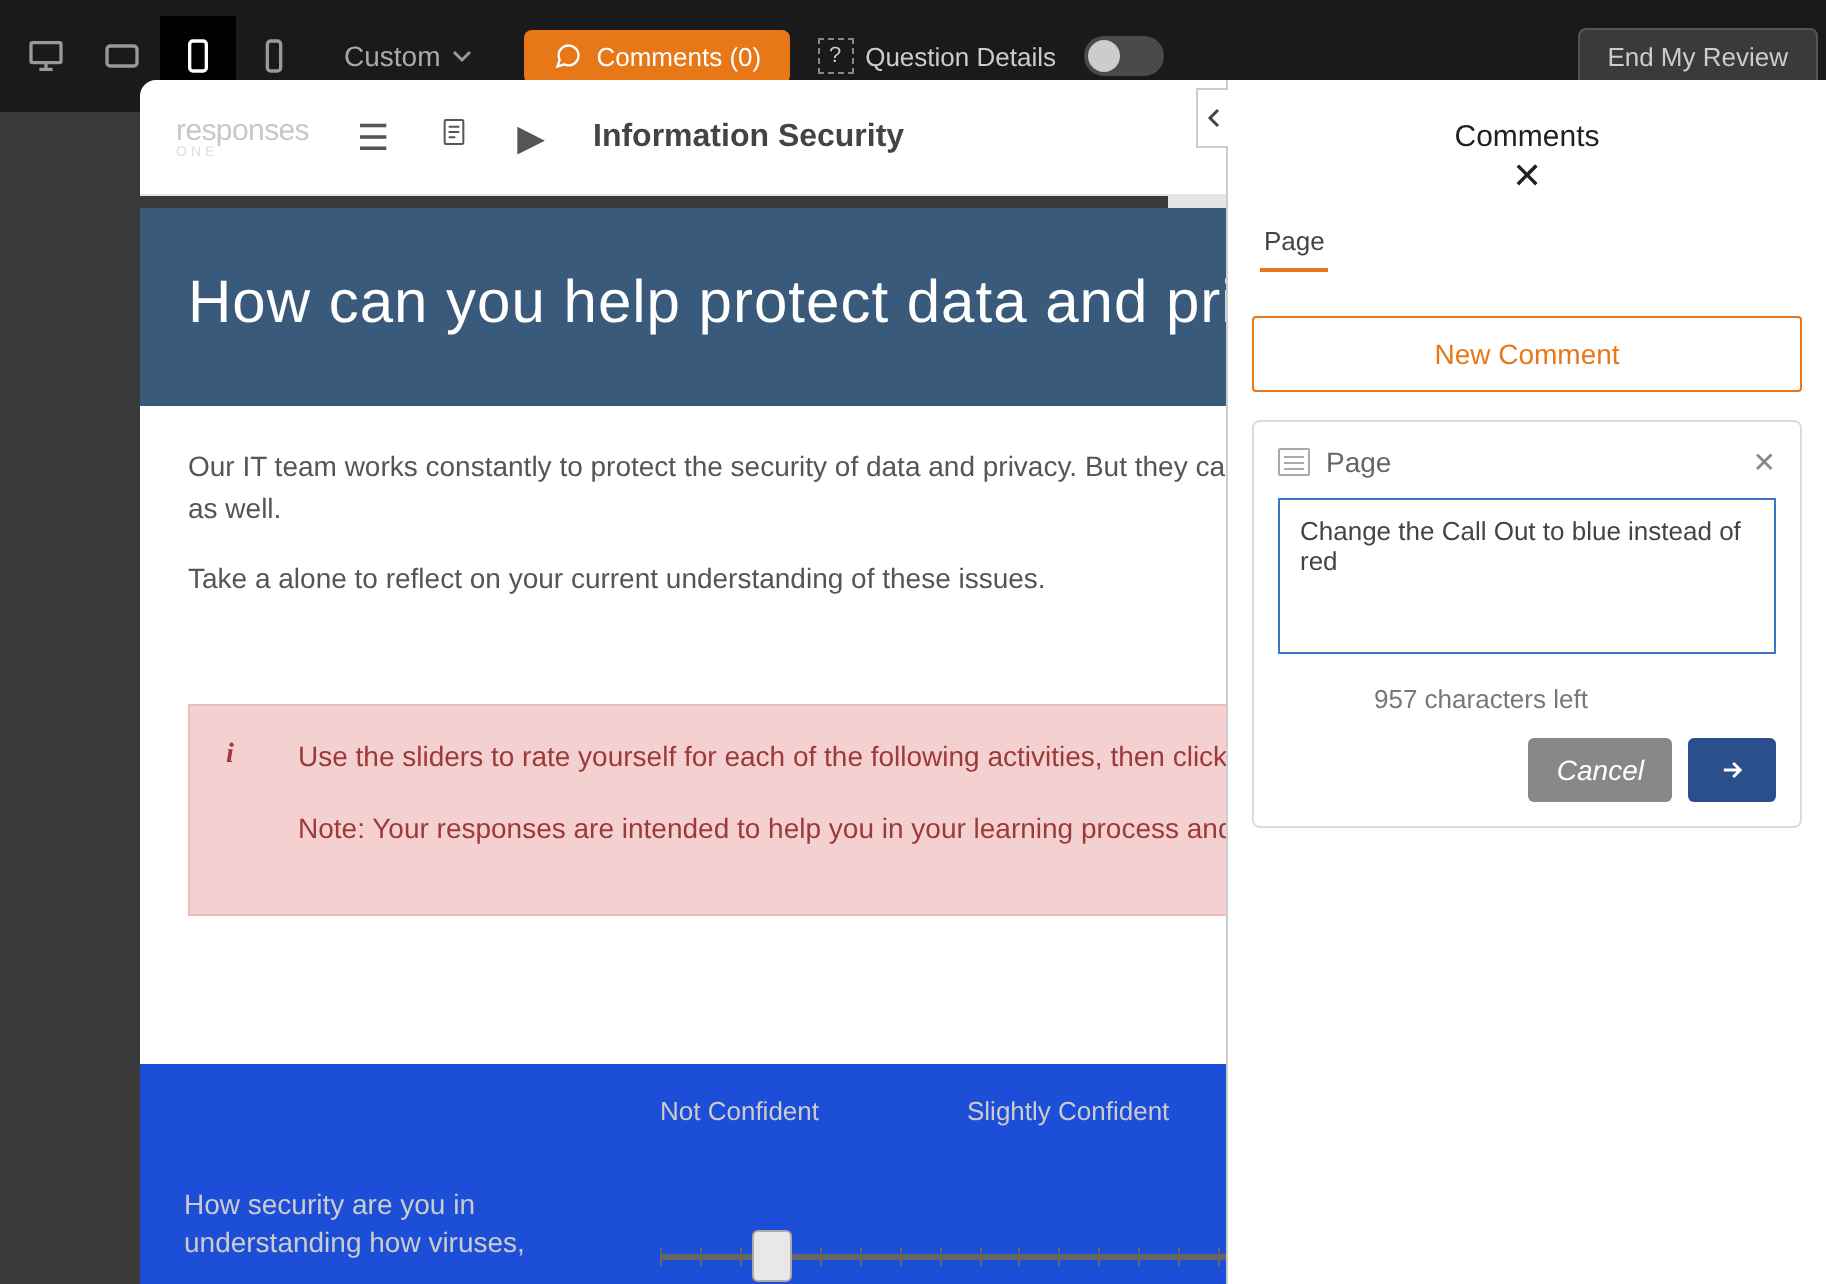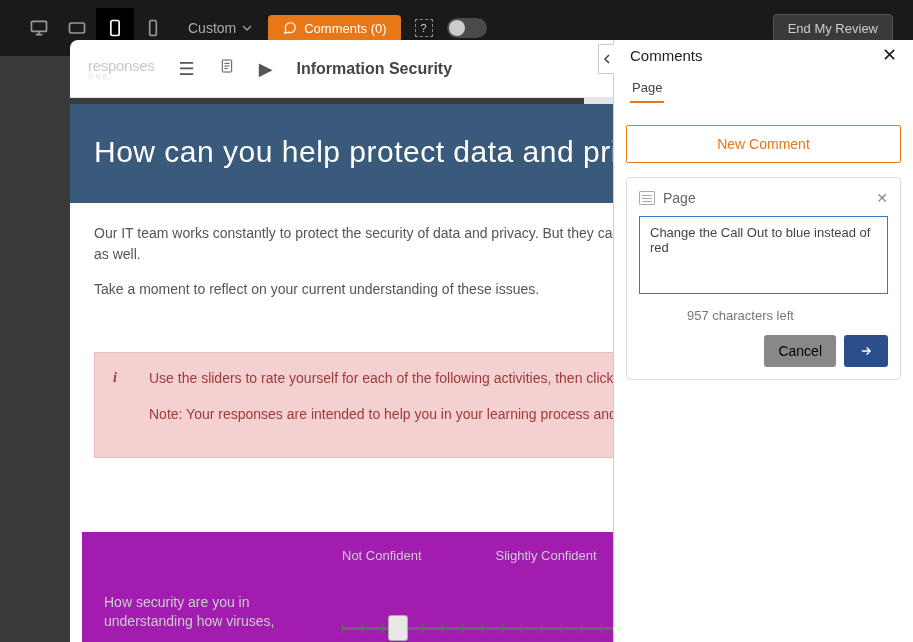--- a/index.html
+++ b/index.html
@@ -13,21 +13,21 @@
       height: 642px;
       background: #3a3a3a;
       overflow: hidden;
       position: relative;
     }
     .top-toolbar {
       height: 56px;
       background: #1a1a1a;
       display: flex;
       align-items: center;
-      padding: 0 20px;
+      padding: 0 4px;
       gap: 8px;
     }
     .device-icons {
       display: flex;
       gap: 0;
     }
     .device-icon {
       width: 38px;
       height: 40px;
       display: flex;
@@ -56,20 +56,21 @@
     .comments-btn {
       background: #e87817;
       color: #fff;
       border-radius: 4px;
       padding: 6px 14px;
       font-size: 13px;
       display: flex;
       align-items: center;
       gap: 6px;
       cursor: pointer;
+      margin-left: 10px;
     }
     .qd-btn {
       color: #ccc;
       font-size: 13px;
       display: flex;
       align-items: center;
       gap: 6px;
       cursor: pointer;
       padding: 0 6px;
     }
@@ -203,25 +204,25 @@
       font-weight: bold;
       font-family: Georgia, serif;
     }
     .callout-text {
       padding-left: 36px;
     }
     .callout p {
       margin-bottom: 14px;
     }
     .survey-bar {
-      background: #a21caf;
+      background: #1d4ed8;
       color: #ccc;
       position: absolute;
       bottom: 0;
-      left: 12px;
+      left: 0;
       right: 0;
       height: 110px;
     }
     .confidence-labels {
       display: flex;
       padding: 16px 0 0 260px;
       gap: 74px;
       font-size: 13px;
       color: #ccc;
     }
@@ -289,24 +290,25 @@
       border: 1px solid #ccc;
       border-right: none;
       display: flex;
       align-items: center;
       justify-content: center;
       font-size: 11px;
       color: #444;
       cursor: pointer;
     }
     .cp-header {
-      padding: 4px 16px 8px;
+      padding: 20px 16px 8px;
       display: flex;
       justify-content: space-between;
       align-items: center;
+      flex-direction: column;
     }
     .cp-title {
       font-size: 15px;
       font-weight: 500;
       color: #222;
     }
     .cp-close {
       font-size: 18px;
       cursor: pointer;
       color: #222;
@@ -390,25 +392,26 @@
       margin-left: 48px;
     }
     .cc-actions {
       display: flex;
       gap: 8px;
       margin-top: 12px;
       justify-content: flex-end;
     }
     .cancel-btn {
       background: #888;
-      color: #000000;
+      color: #ffffff;
       padding: 8px 14px;
       border-radius: 3px;
       font-size: 14px;
       cursor: pointer;
+      font-style: italic;
     }
     .submit-btn {
       background: #2a4f8a;
       color: #fff;
       padding: 8px 14px;
       border-radius: 3px;
       font-size: 15px;
       cursor: pointer;
       display: flex;
       align-items: center;
@@ -448,20 +451,21 @@
       </svg>
   </div>
   <div class="comments-btn">
     <svg width="16" height="14" viewBox="0 0 24 24" fill="none" stroke="currentColor" stroke-width="2">
         <path d="M21 11.5a8.38 8.38 0 0 1-.9 3.8 8.5 8.5 0 0 1-7.6 4.7 8.38 8.38 0 0 1-3.8-.9L3 21l1.9-5.7a8.38 8.38 0 0 1-.9-3.8 8.5 8.5 0 0 1 4.7-7.6 8.38 8.38 0 0 1 3.8-.9h.5a8.48 8.48 0 0 1 8 8v.5z"></path>
       </svg>
     <span>Comments  (0)</span>
   </div>
   <div class="qd-btn">
     <span class="qd-icon">?</span>
+    <span>Question Details</span>
   </div>
   <div class="toggle-group">
     <div class="toggle"></div>
   </div>
   <div class="end-review-btn">End My Review</div>
 </div>
 
 <div class="content-area">
   <div class="course-header">
     <div>
@@ -479,21 +483,21 @@
     </span>
     <span class="ch-icon">▶</span>
     <span class="page-title">Information Security</span>
   </div>
   <div class="progress-bar">
     <div class="progress-fill"></div>
   </div>
   <div class="hero">How can you help protect data and privacy at OmniAll?</div>
   <div class="body-text">
     <p>Our IT team works constantly to protect the security of data and privacy. But they can't do it alone. You have a critical role to play as well.</p>
-    <p>Take a moment to reflect on your current understanding of these issues.</p>
+    <p>Take a alone to reflect on your current understanding of these issues.</p>
   </div>
   <div class="callout">
     <span class="callout-icon">i</span>
     <div class="callout-text">
       <p>Use the sliders to rate yourself for each of the following activities, then click Completed.</p>
       <p>Note: Your responses are intended to help you in your learning process and will not be recorded.</p>
     </div>
   </div>
   <div class="survey-bar">
     <div class="confidence-labels">

